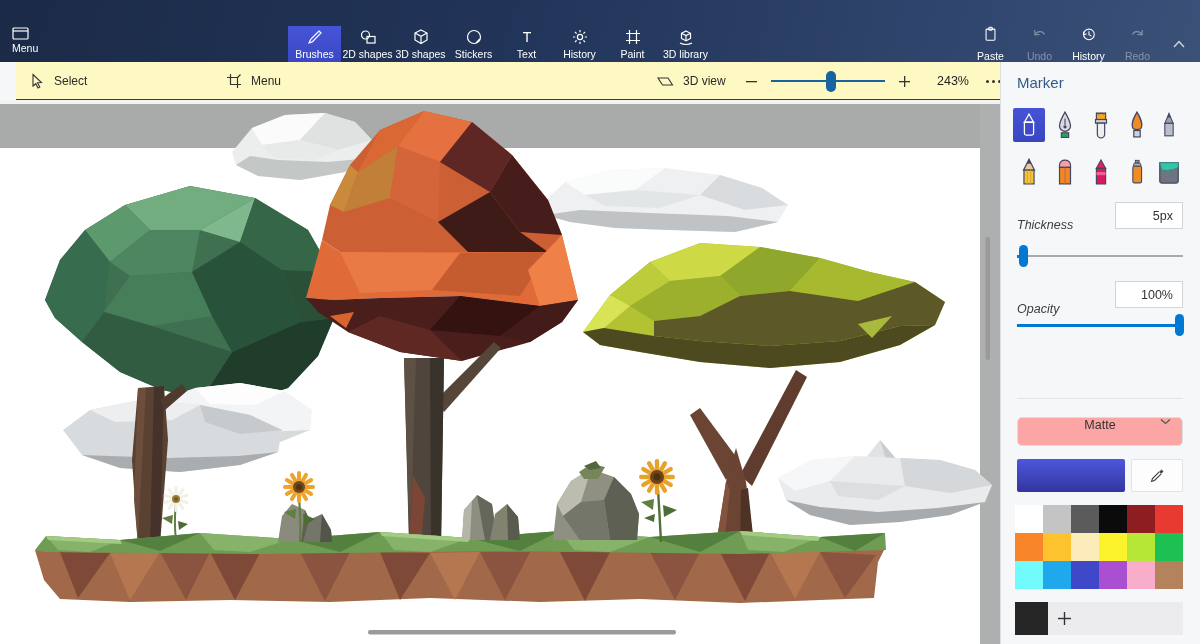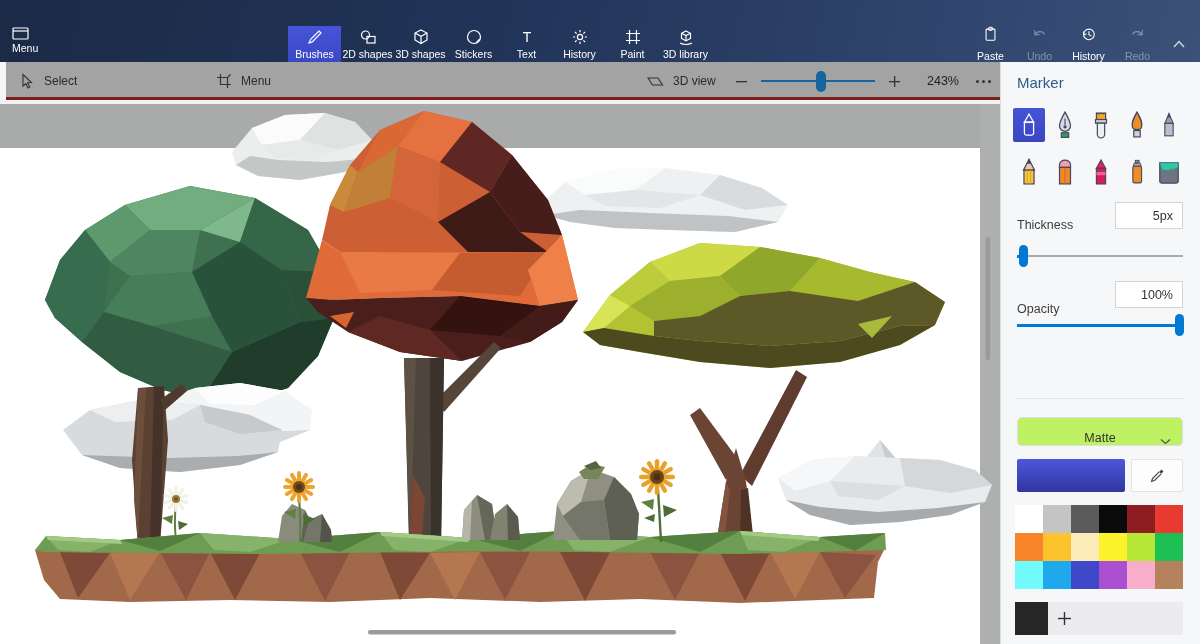--- a/index.html
+++ b/index.html
@@ -20,48 +20,48 @@
   .tab { width:53px; height:36px; display:flex; flex-direction:column; align-items:center;
     justify-content:center; gap:2px; color:#ffffff; }
   .tab.selected { background:linear-gradient(180deg,#4655d8,#3a48c4); }
   .tab-label, .menu-label, .action-label { font-size:10.5px; color:#fff; white-space:nowrap; }
   .actions { position:absolute; right:4px; top:-2px; display:flex; height:36px; align-items:center; }
   .action { width:49px; height:36px; display:flex; flex-direction:column; align-items:center; justify-content:center; gap:8px; color:#fff; }
   .action.dim { opacity:.38; }
   .chevron-btn { width:34px; height:36px; display:flex; align-items:center; justify-content:center; }
 
   
-  .toolbar2 { position:absolute; left:6px; top:62px; width:1000px; height:38px;
-    background:#a3a3a3; border-bottom:3px solid #7f1d1d; color:#222; }
+  .toolbar2 { position:absolute; left:16px; top:62px; width:1000px; height:38px;
+    background:#fef9c3; border-bottom:1px solid #7f1d1d; color:#222; }
   .t2-item { position:absolute; top:0; height:38px; display:flex; align-items:center; gap:9px; font-size:12px; color:#2a2a2a; }
   .t2-minus,.t2-plus { position:absolute; top:0; height:38px; width:22px; display:flex; align-items:center; justify-content:center; }
   .zoom-slider { position:absolute; left:755px; top:0; width:114px; height:38px; }
   .zoom-track { position:absolute; left:0; right:0; top:18px; height:2px; background:#17649f; }
   .zoom-thumb { position:absolute; top:9px; width:10px; height:21px; border-radius:5px; background:#17649f; margin-left:-5px; }
   .zoom-pct { position:absolute; left:908px; top:0; width:58px; height:38px; display:flex; align-items:center; justify-content:center; font-size:12.5px; }
   .dots { position:absolute; left:962px; top:0; width:30px; height:38px; display:flex; gap:3px; align-items:center; justify-content:center; }
   .dots i { width:3px; height:3px; border-radius:50%; background:#333; }
 
   
   .panel { position:absolute; left:1000px; top:62px; width:200px; height:582px;
     background:#f6f7f9; border-left:1px solid #dcdee1; }
   .panel-title { position:absolute; left:16px; top:12px; font-size:15px; color:#2f5b8c; }
   .brush-cell { position:absolute; width:32px; height:34px; display:flex; align-items:center; justify-content:center; border-radius:2px; }
   .brush-cell.selected { background:linear-gradient(180deg,#4553d6,#3a46c0); }
-  .p-label { position:absolute; left:16px; font-size:12.5px; color:#3c3c3c; }
+  .p-label { position:absolute; left:16px; font-size:12.5px; color:#3c3c3c;font-style:italic; }
   .p-input { position:absolute; left:114px; width:68px; height:27px; background:#fff;
     border:1px solid #d3d4d6; font-size:12.5px; color:#333; display:flex; align-items:center; justify-content:flex-end; padding-right:9px; }
   .p-slider { position:absolute; left:0; width:200px; height:24px; }
   .p-track { position:absolute; left:16px; right:18px; top:11px; height:2px; background:#a8abad; }
   .p-track.full { background:#0078d4; height:2.5px; }
   .p-fill { position:absolute; left:16px; top:11px; height:2.5px; background:#0078d4; }
   .p-thumb { position:absolute; top:1px; width:9px; height:22px; border-radius:4.5px; background:#0078d4; margin-left:-4px; }
   .p-sep { position:absolute; left:16px; width:166px; height:1px; background:#e3e4e7; }
-  .dropdown { position:absolute; left:16px; width:166px; height:29px; background:#bef264;
-    border:1px solid #dddee1; border-radius:5px; display:flex; align-items:flex-end; justify-content:center; font-size:12.5px; color:#333; }
+  .dropdown { position:absolute; left:16px; width:166px; height:29px; background:#fca5a5;
+    border:1px solid #dddee1; border-radius:5px; display:flex; align-items:flex-start; justify-content:center; font-size:12.5px; color:#333; }
   .dropdown .chev { position:absolute; right:11px; }
   .cur-color { position:absolute; left:16px; top:397px; width:108px; height:33px; border-radius:2px;
     background:linear-gradient(180deg,#4e57dc,#32359e); }
   .eyedrop { position:absolute; left:130px; top:397px; width:52px; height:33px; background:#fdfdfe;
     border:1px solid #e2e3e6; border-radius:2px; display:flex; align-items:center; justify-content:center; }
   .palette { position:absolute; left:14px; top:443px; width:168px; height:84px; display:grid;
     grid-template-columns:repeat(6,28px); grid-template-rows:repeat(3,28px); }
   .swatch { width:28px; height:28px; }
   .custom-black { position:absolute; left:14px; top:540px; width:33px; height:33px; }
   .custom-strip { position:absolute; left:47px; top:540px; width:135px; height:33px; background:#ececef;

